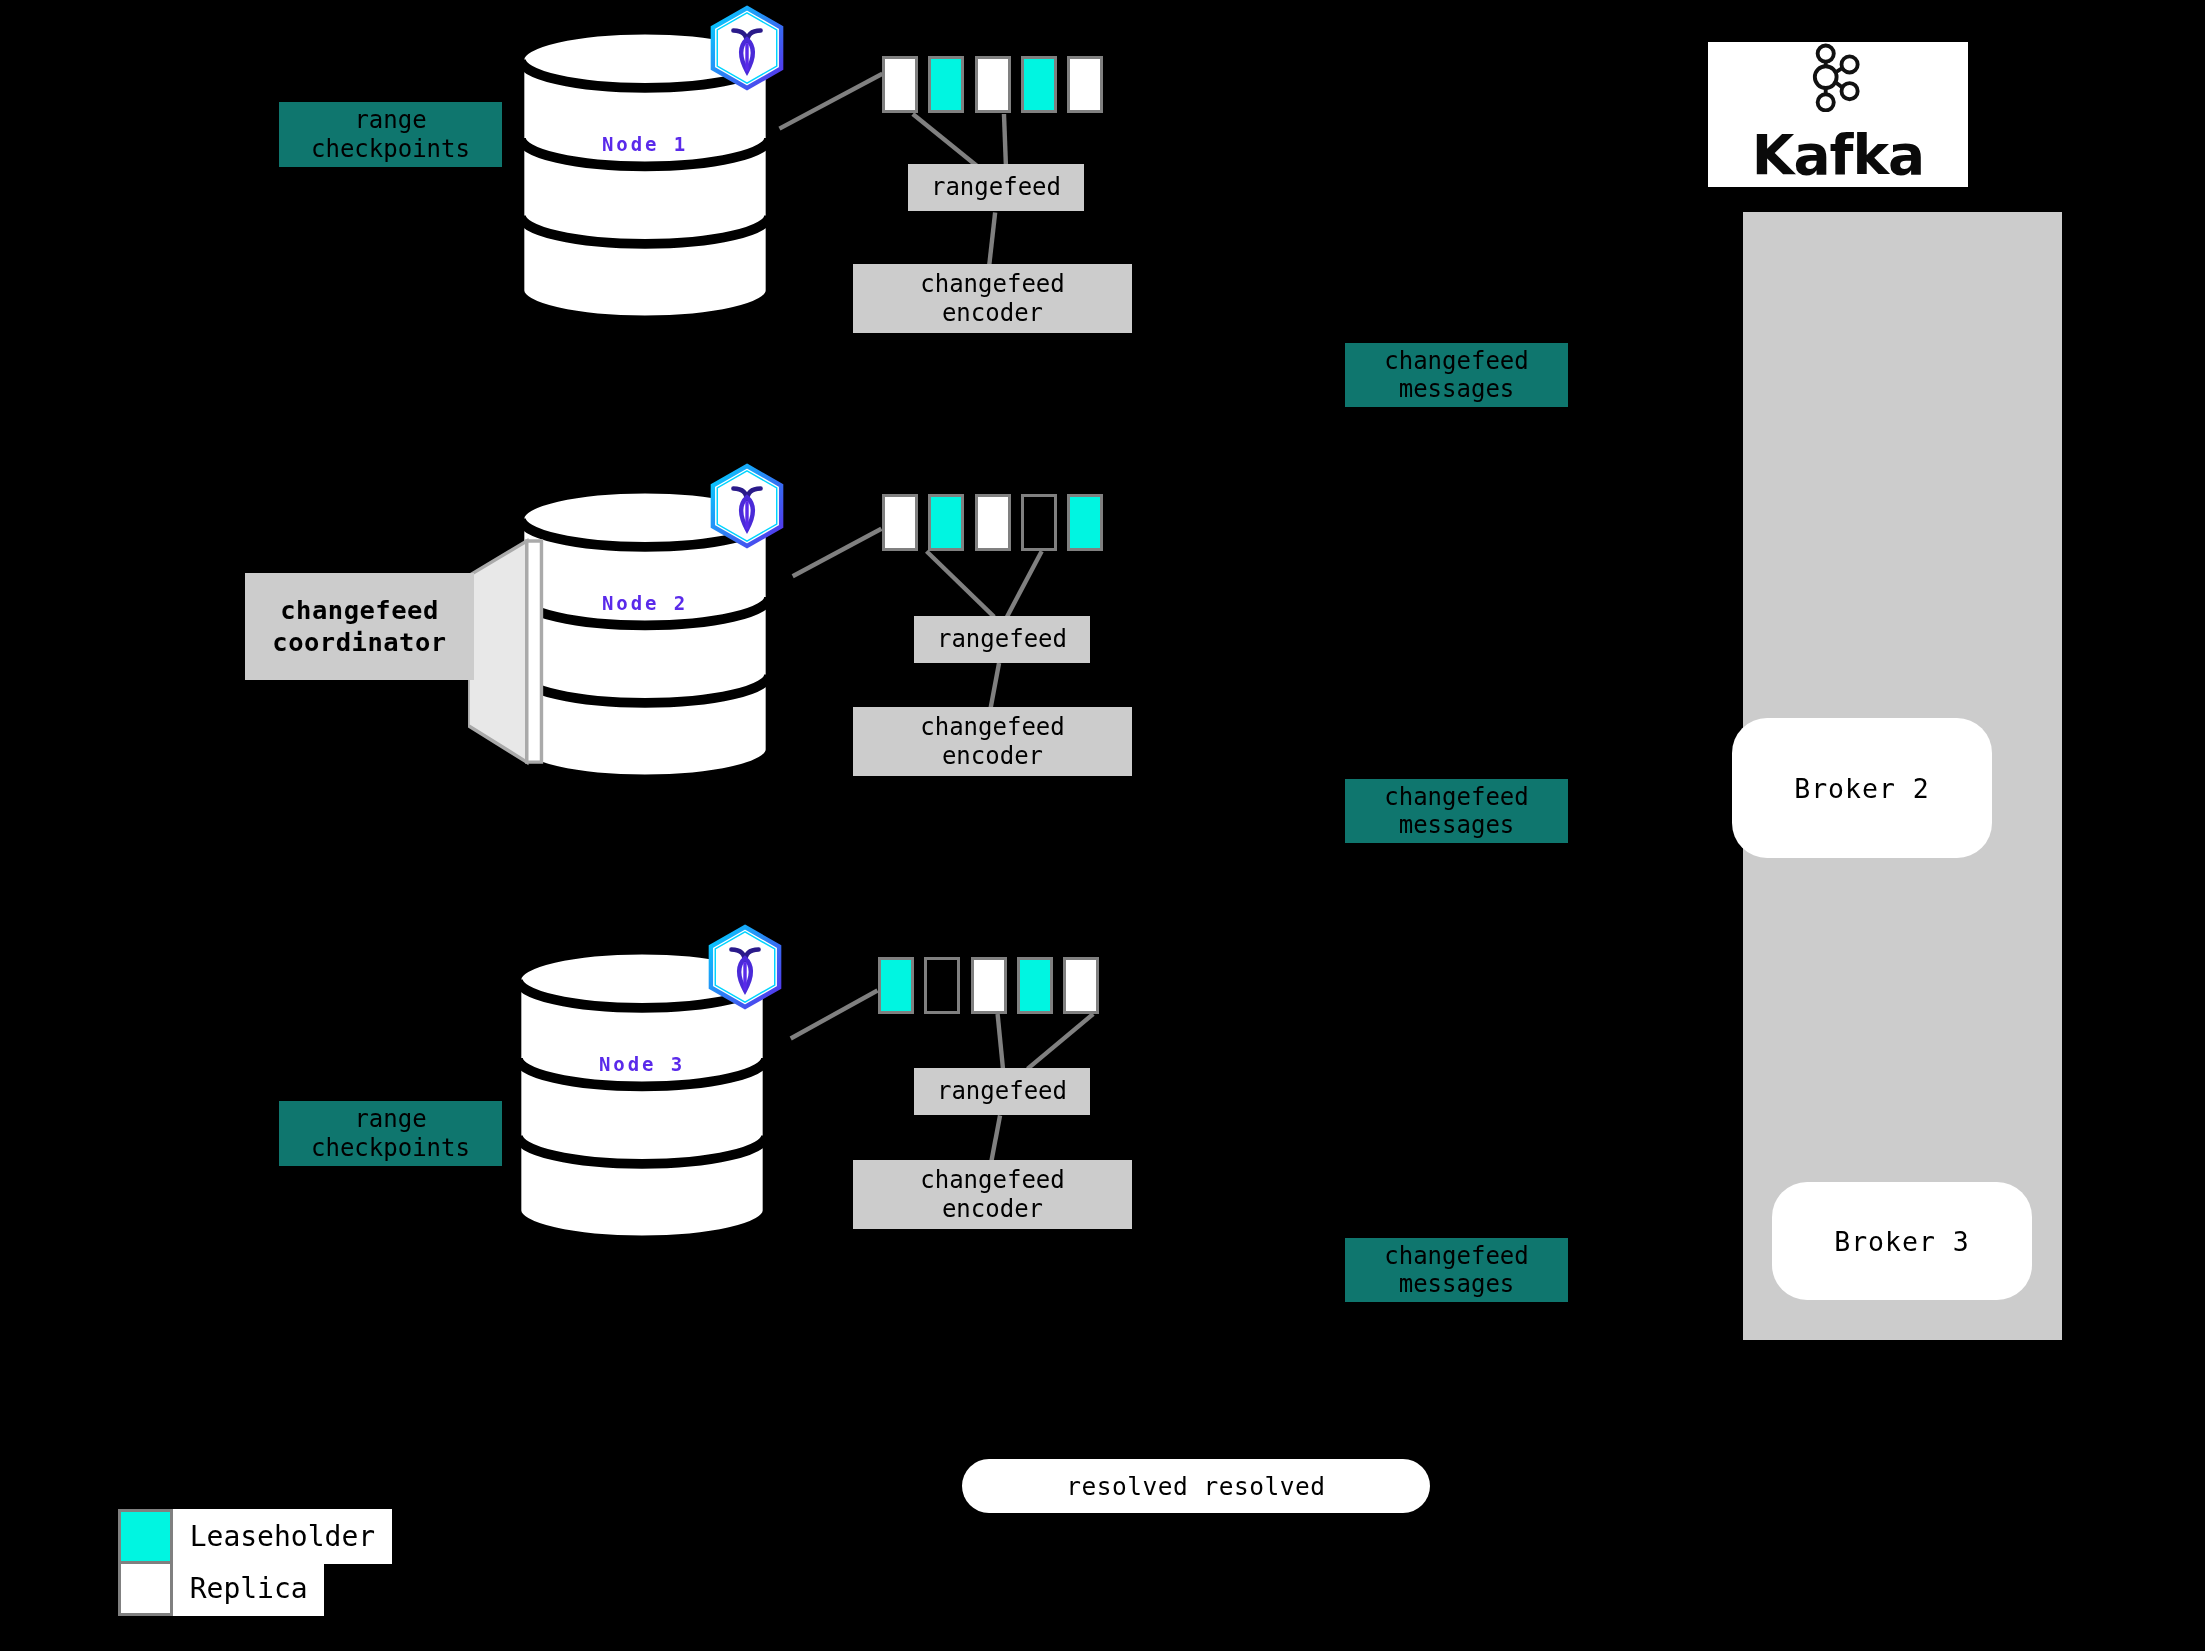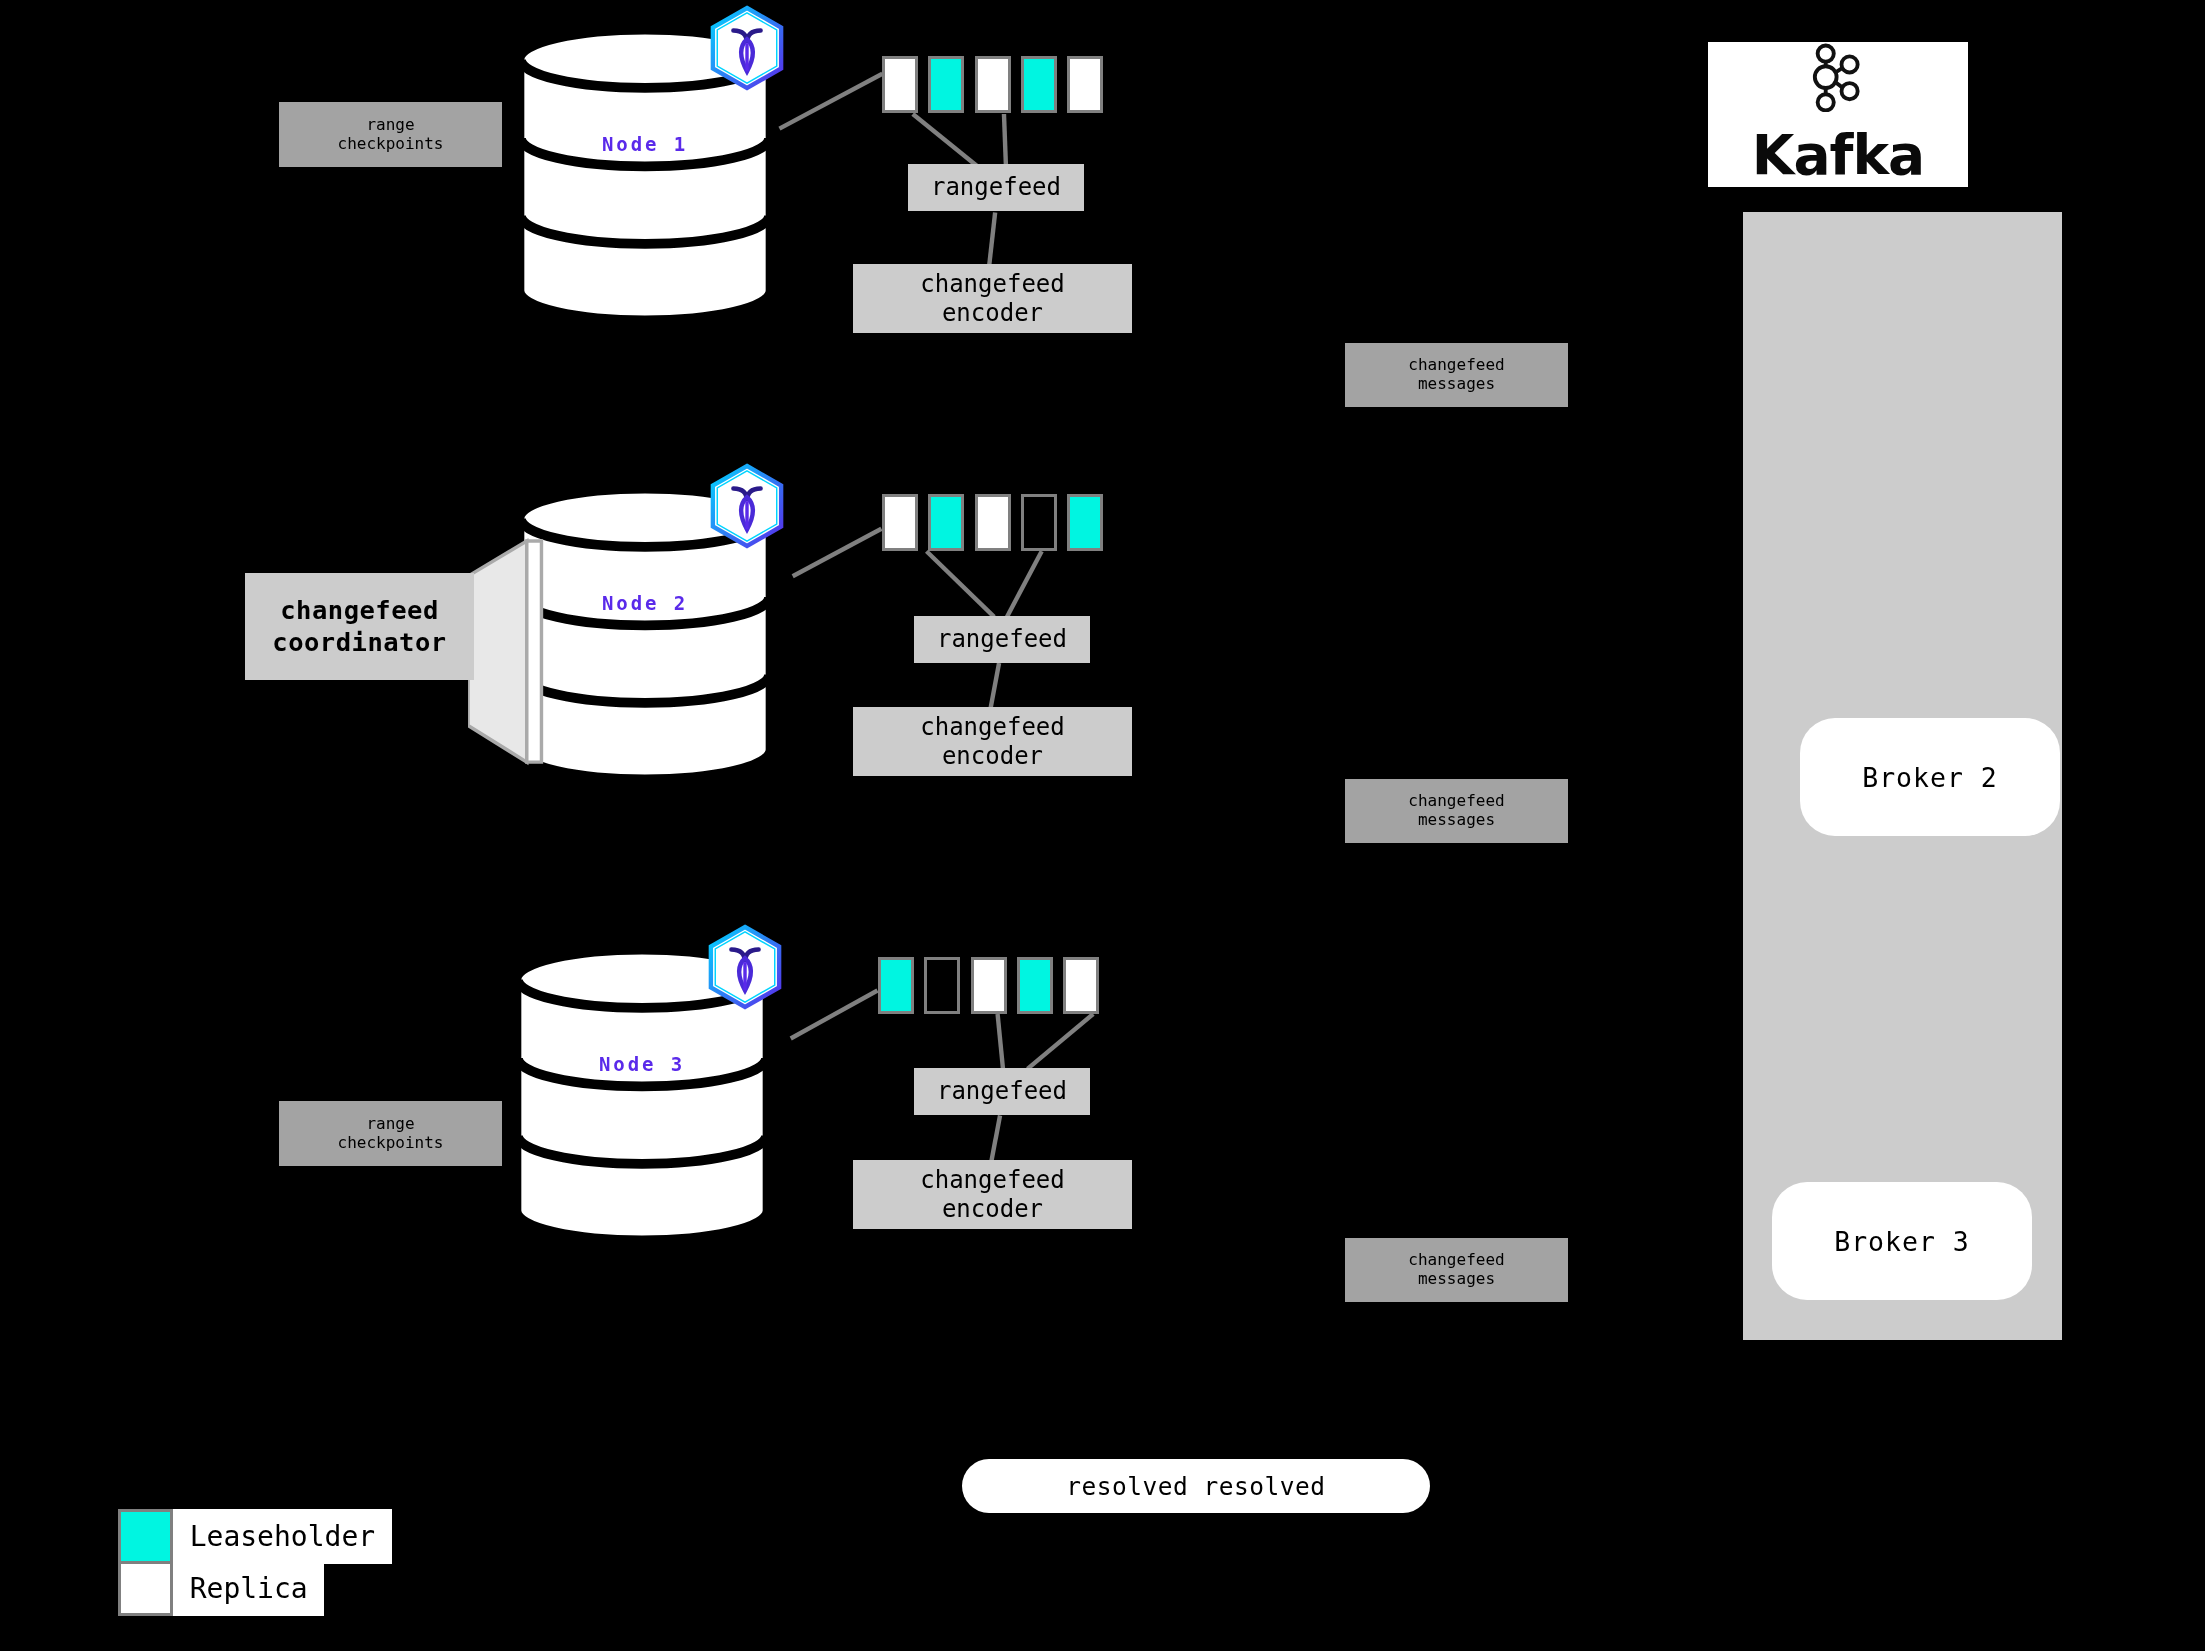--- a/index.html
+++ b/index.html
@@ -42,23 +42,23 @@
   
   .coordinator{
     position:absolute;background:#cccccc;color:#000;font-weight:bold;
     display:flex;align-items:center;justify-content:center;text-align:center;
     font-size:25.5px;line-height:1.25;letter-spacing:0.5px;
     font-family:"DejaVu Sans Mono", monospace;
   }
 
   
   .wlabel{
-    position:absolute;background:#a3a3a3;color:#000;
+    position:absolute;background:#0f766e;color:#000;
     display:flex;align-items:center;justify-content:center;text-align:center;
-    line-height:1.18;font-size:16px;
+    line-height:1.18;font-size:24px;
     font-family:"DejaVu Sans Mono", monospace;
     overflow:hidden;
   }
 
   
   .kafka-logo-box{
     position:absolute;background:#fff;display:flex;align-items:center;
     justify-content:center;gap:10.8px;
   }
   .kafka-word{font-family:"DejaVu Sans", sans-serif;font-weight:bold;font-size:55px;color:#0a0a0a;letter-spacing:-1px;}
@@ -291,21 +291,21 @@
         <line x1="40" y1="131" x2="40" y2="149"></line>
         <line x1="66" y1="88" x2="88" y2="74"></line>
         <line x1="66" y1="113" x2="88" y2="130"></line>
       </g>
     </svg>
     <span class="kafka-word">Kafka</span>
   </div>
 
   <div class="kafka-container" style="left:1743px;top:212px;width:319px;height:1128px;"></div>
 
-  <div class="broker" style="left:1800px;top:718px;width:260px;height:118px;">
+  <div class="broker" style="left:1732px;top:718px;width:260px;height:140px;">
     <span>Broker 2</span>
   </div>
   <div class="broker" style="left:1772px;top:1162px;width:260px;height:118px;margin-top:20px;">
     <span>Broker 3</span>
   </div>
 
   <div class="legend" style="left:118px;top:1509px;">
     <div class="legend-row">
       <div class="legend-swatch leaseholder"></div>
       <div class="legend-text">Leaseholder</div>

